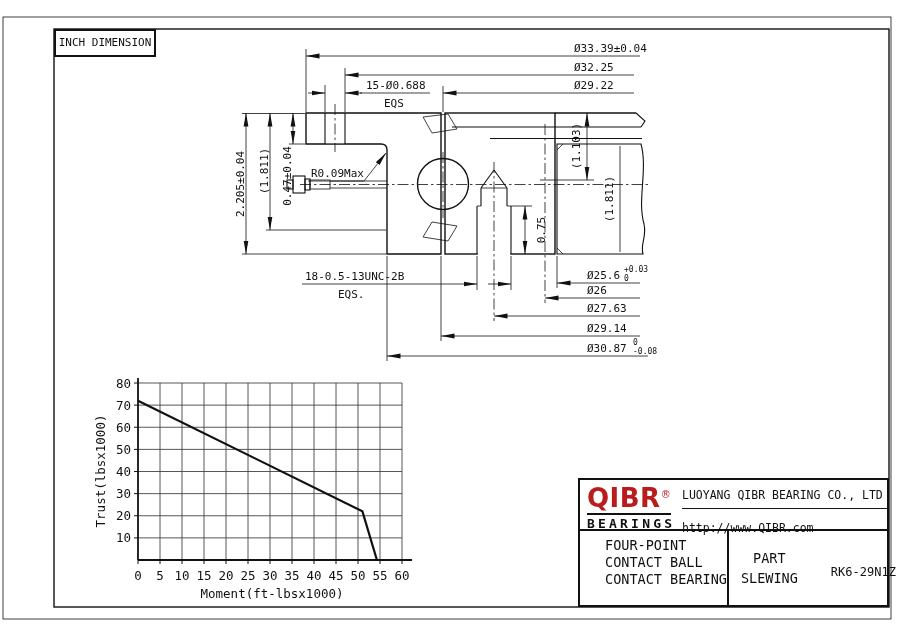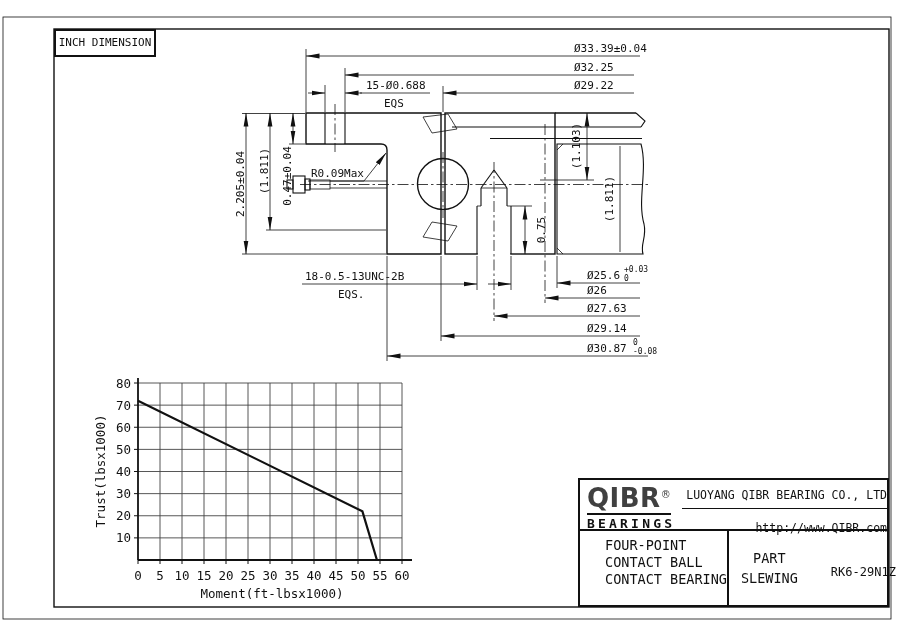--- a/index.html
+++ b/index.html
@@ -16,25 +16,25 @@
   .ctick{font:12.5px "DejaVu Sans Mono",monospace;fill:#111;}
   
   .inch-box{position:absolute;left:54px;top:29px;width:102px;height:28px;border:2px solid #111;
             box-sizing:border-box;text-align:center;line-height:24px;font-size:11px;background:#fff;}
   
   .tb{position:absolute;left:578px;top:478px;width:311px;height:129px;border:2px solid #111;
       box-sizing:border-box;background:#fff;}
   .tb-top{height:51px;border-bottom:2px solid #111;display:flex;box-sizing:border-box;}
   .tb-logo{width:102px;padding:1px 0 0 7px;box-sizing:border-box;}
   .logo-word{font-family:"DejaVu Sans",sans-serif;font-weight:900;font-size:26px;line-height:27px;
-             letter-spacing:0.5px;color:#404040;white-space:nowrap;}
+             letter-spacing:0.5px;color:#b91c1c;white-space:nowrap;}
   .logo-reg{font-size:10px;vertical-align:9px;font-weight:400;}
   .logo-rule{width:84px;border-top:2px solid #111;margin-top:1px;}
   .logo-sub{font-size:13px;font-weight:bold;letter-spacing:3.2px;margin-top:1px;}
-  .tb-co{flex:1;text-align:right;font-size:11.5px;}
+  .tb-co{flex:1;text-align:left;font-size:11.5px;}
   .co-line1{padding-top:8px;padding-bottom:6px;white-space:nowrap;}
   .co-line2{border-top:1.5px solid #111;padding-top:12px;white-space:nowrap;}
   .tb-bot{display:flex;height:74px;}
   .cell-product{width:189px;border-right:2px solid #111;box-sizing:border-box;
                 padding:6px 0 0 25px;font-size:13.5px;line-height:17px;white-space:nowrap;}
   .cell-part{flex:1;display:flex;align-items:center;padding-left:12px;box-sizing:border-box;text-align:center;}
   .part-label{font-size:13.5px;line-height:20px;}
   .part-number{font-size:12px;margin-left:9px;margin-top:8px;white-space:nowrap;padding-left:24px;}
 </style>
 </head>

